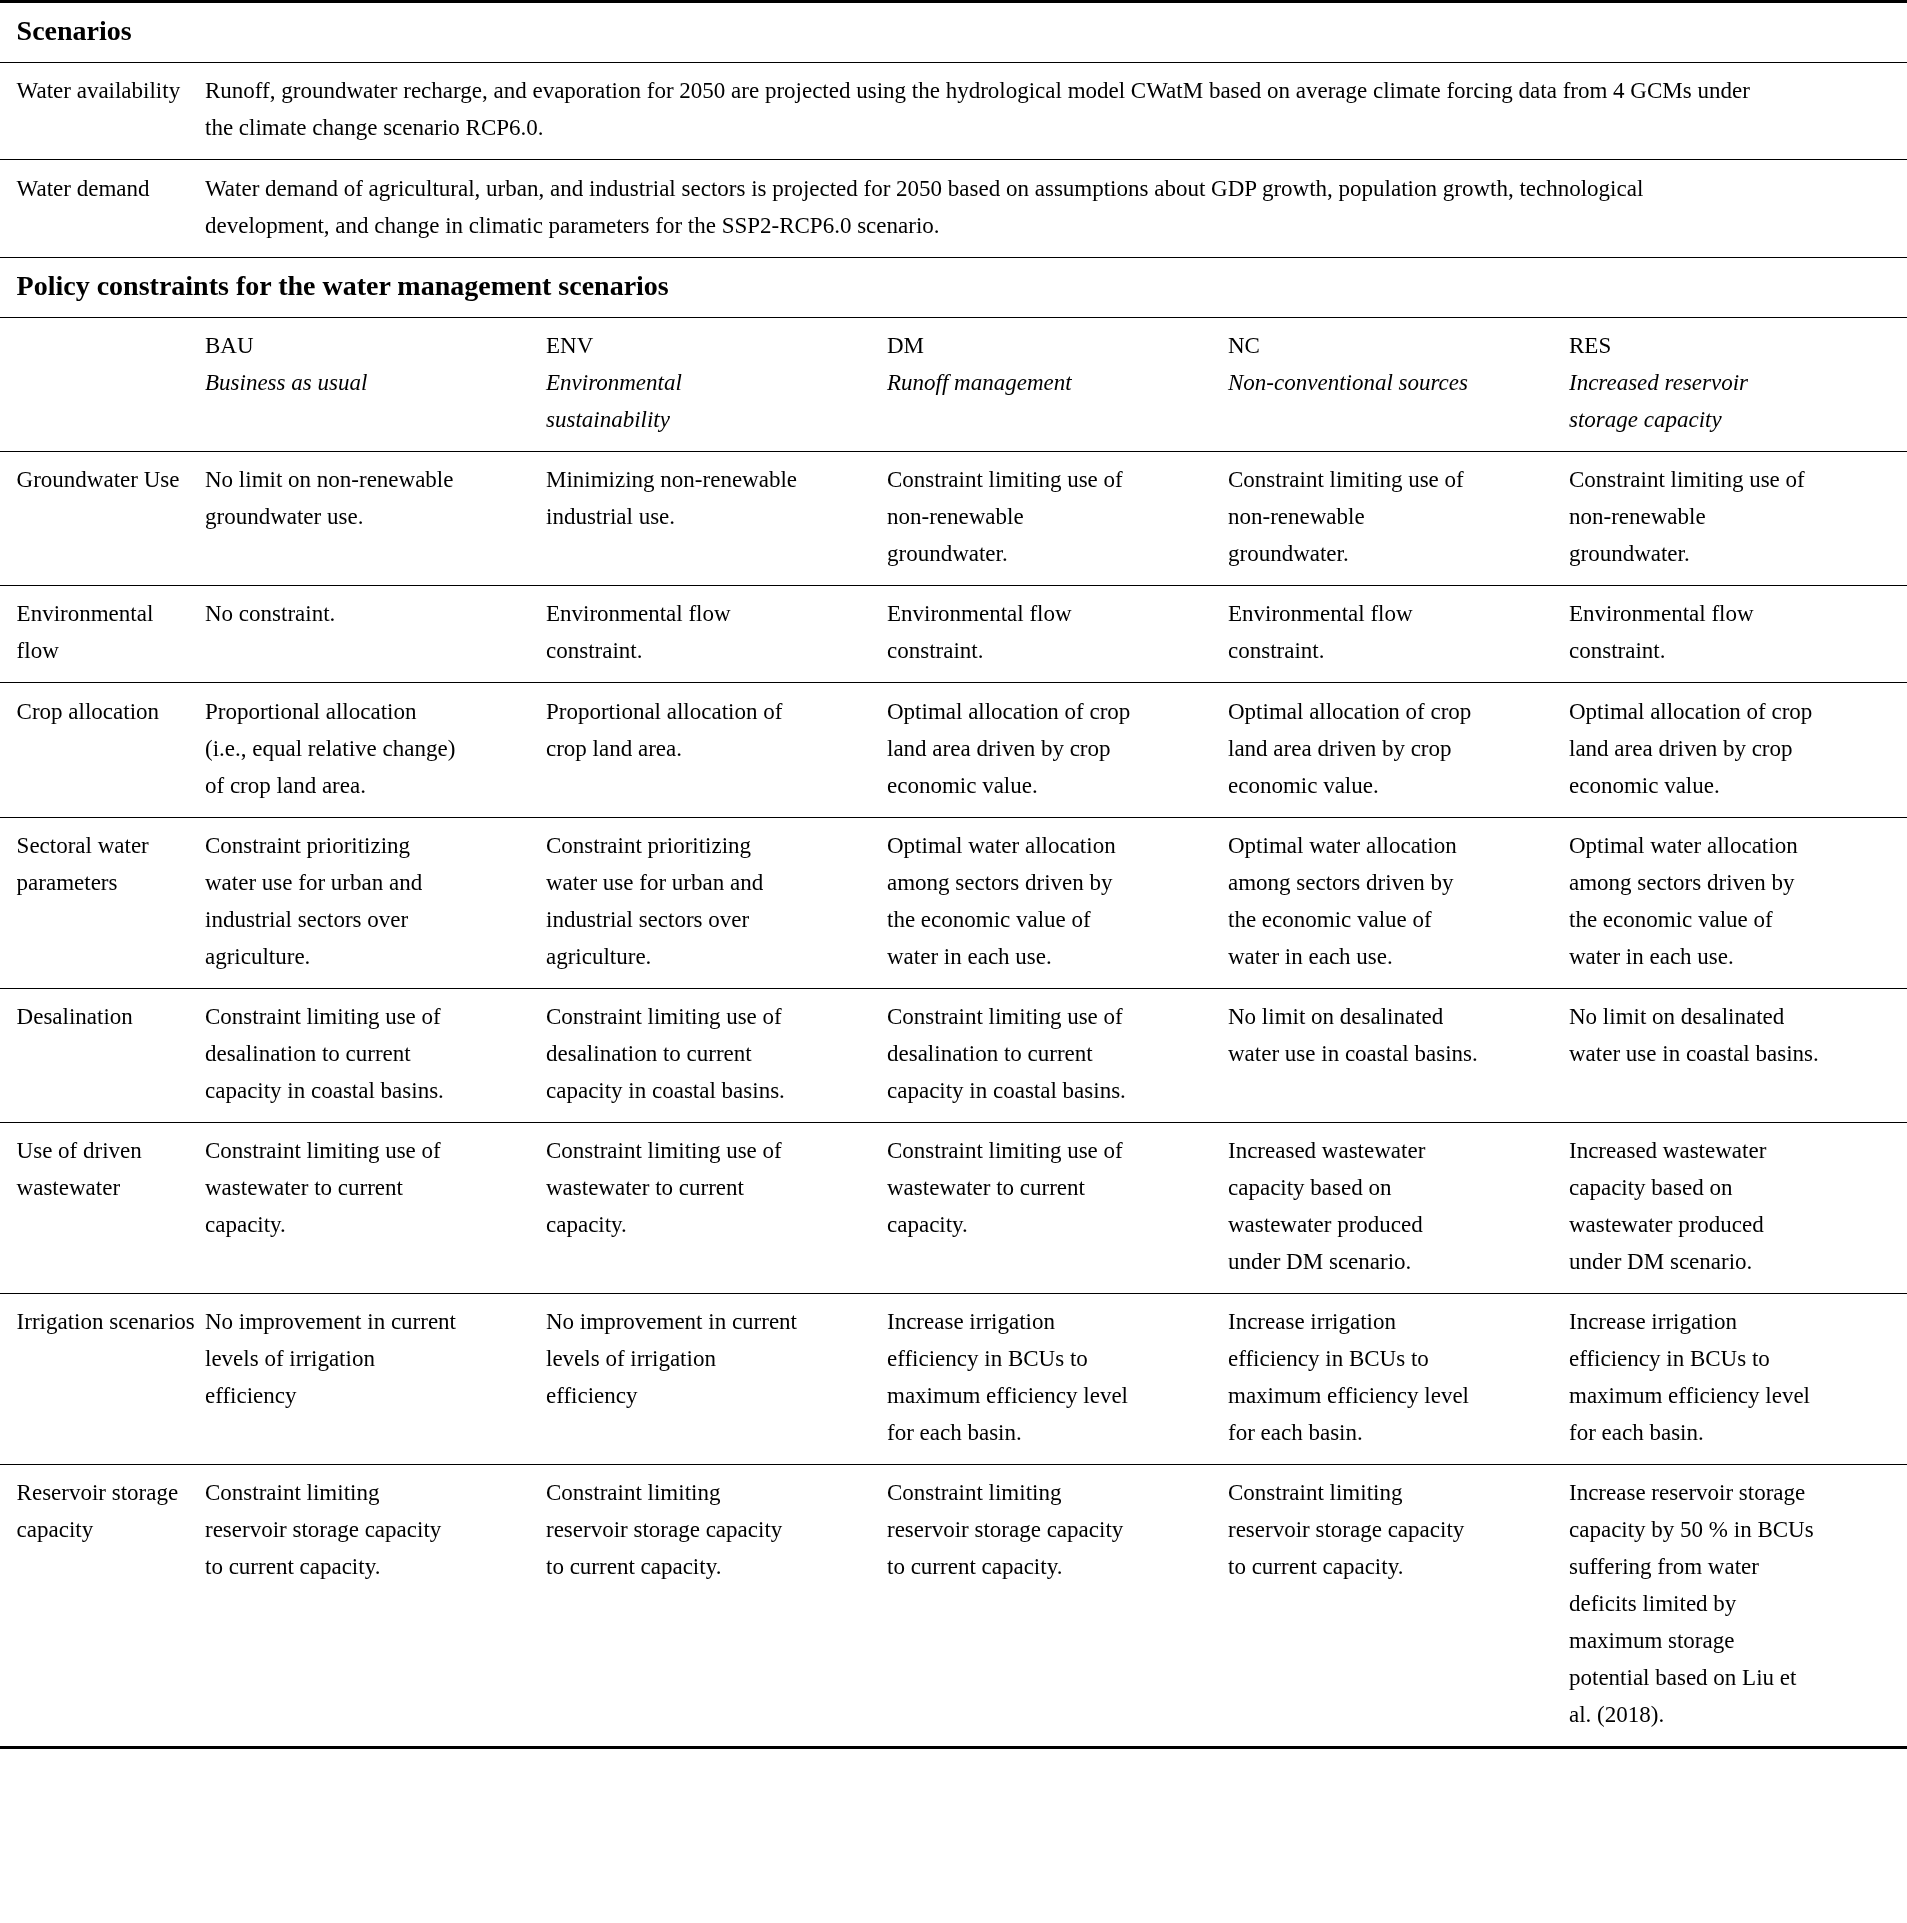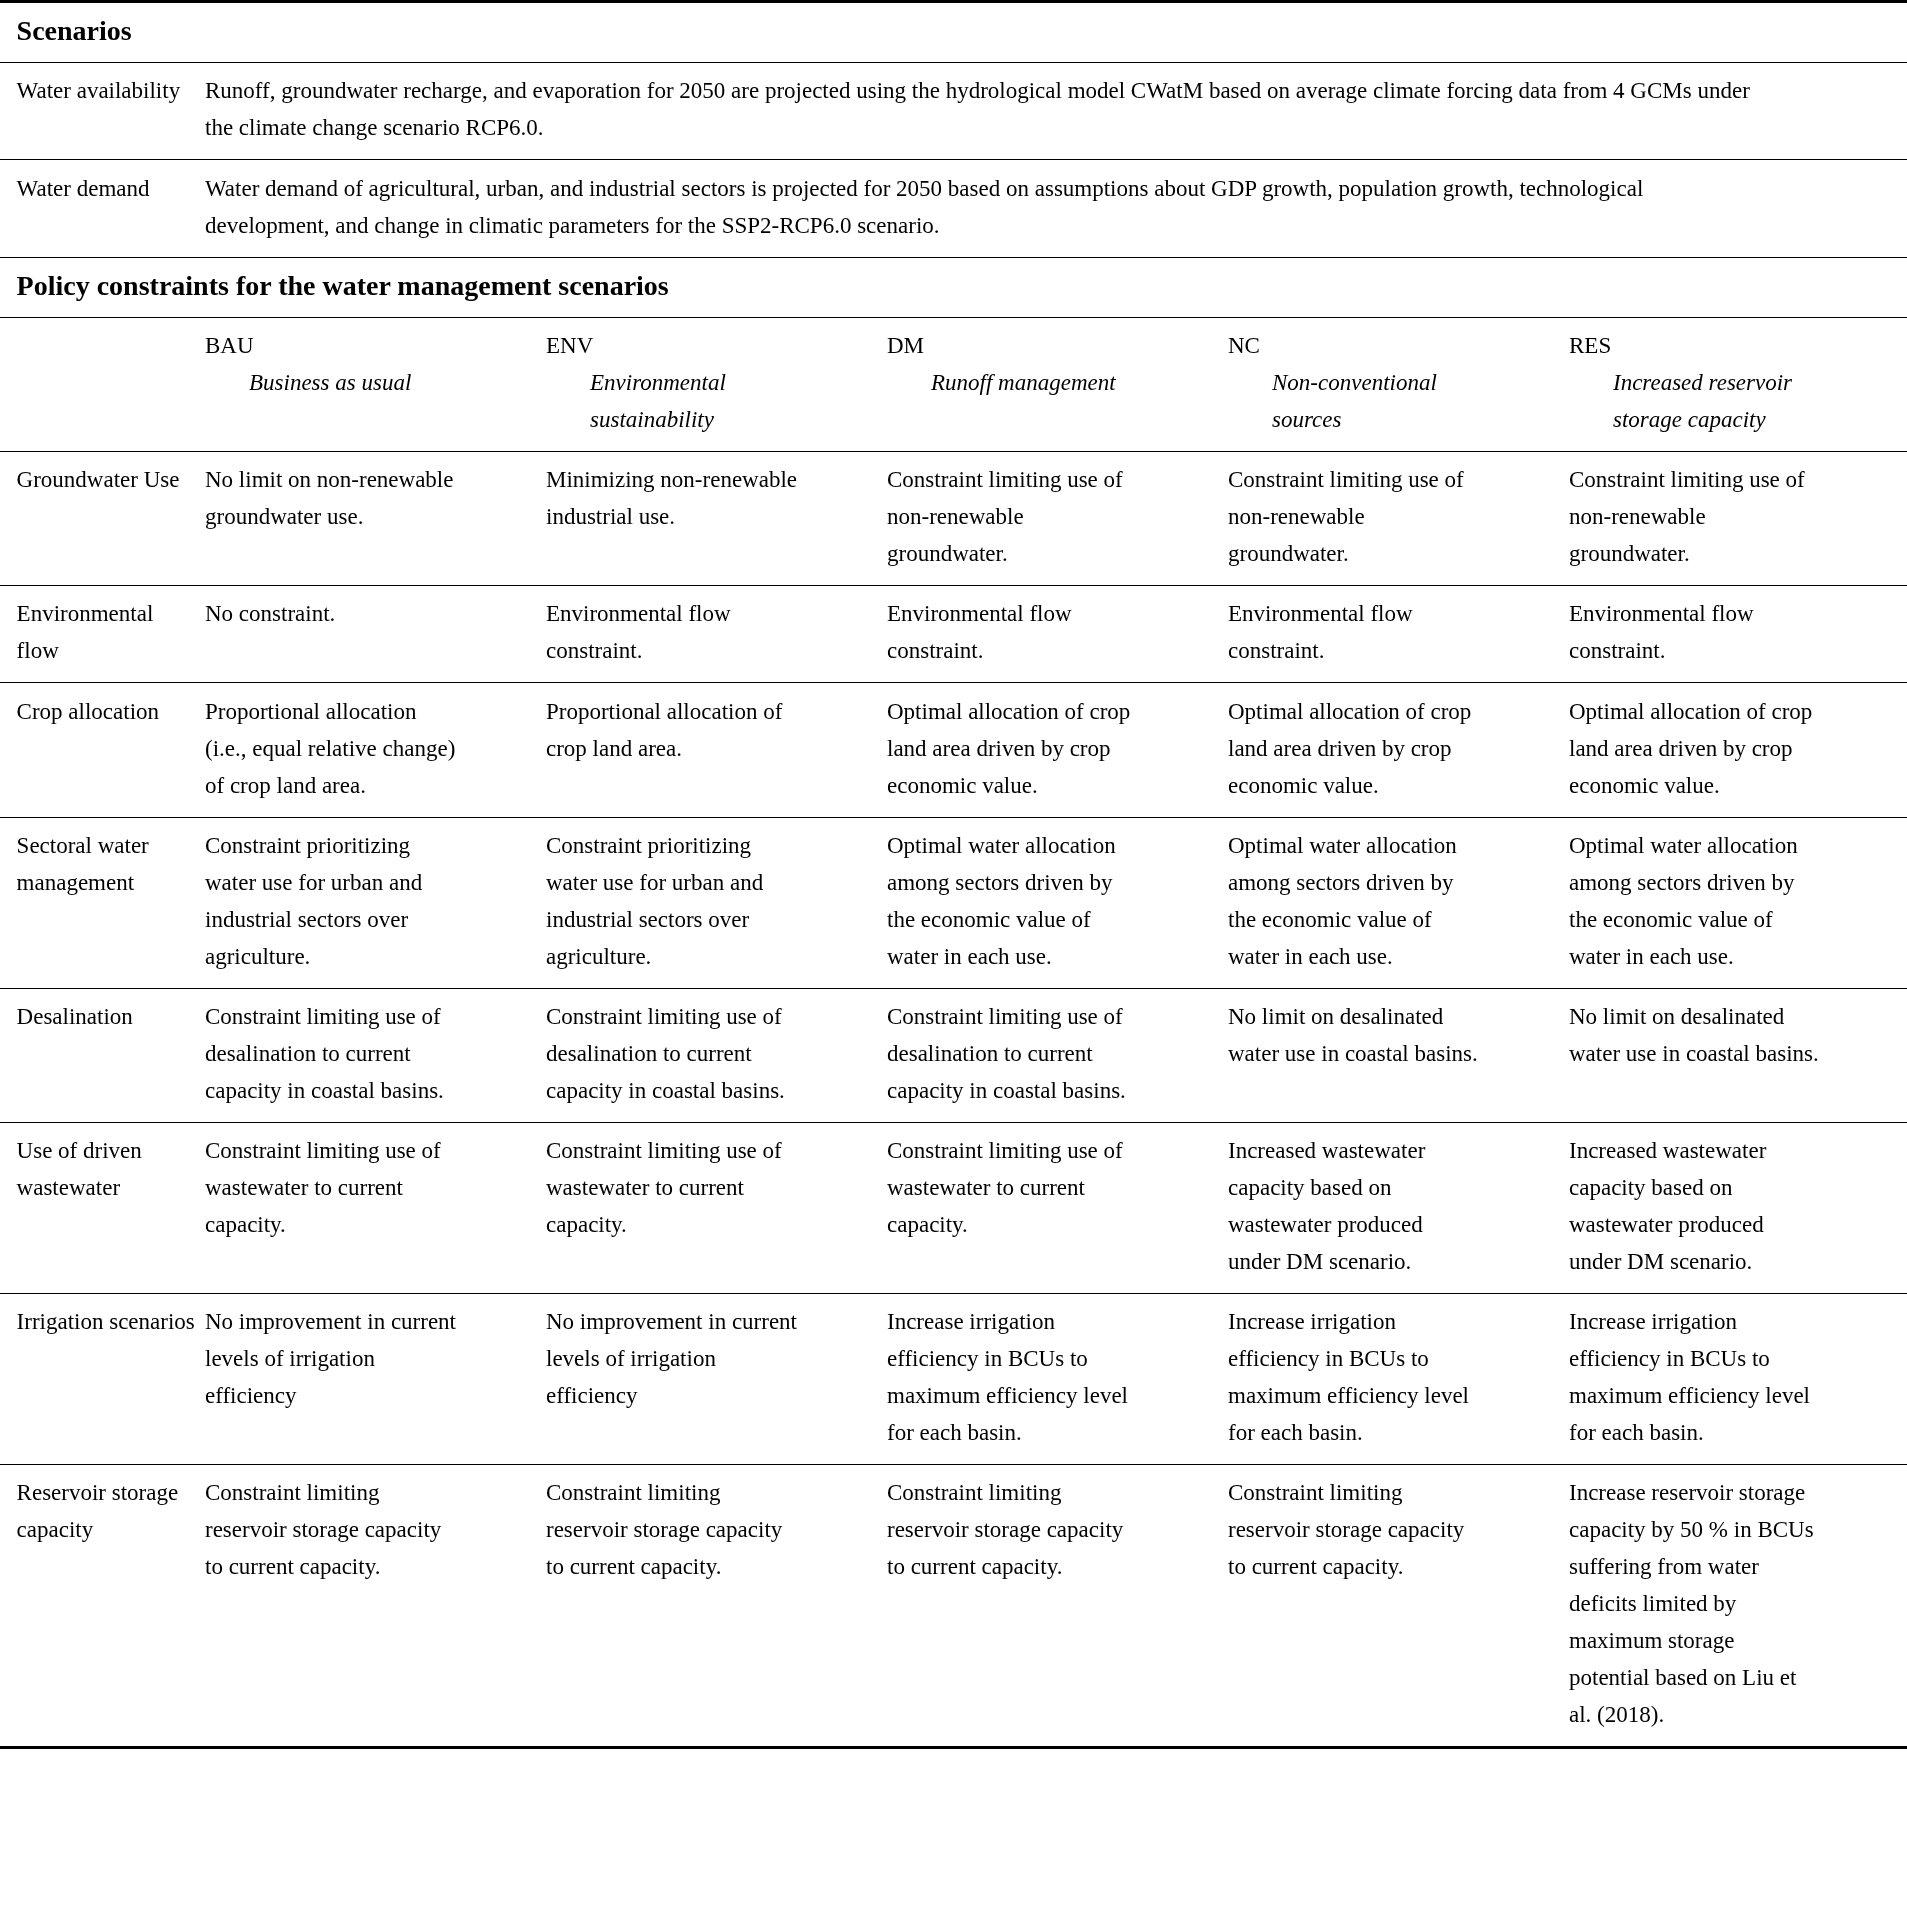--- a/index.html
+++ b/index.html
@@ -29,21 +29,21 @@
   td.label {
     padding-left: 16.6px;
     padding-right: 9.2px;
   }
   td.section {
     font-weight: bold;
     font-size: 28px;
     padding: 9.2px 18.5px 13px 16.6px;
   }
   td.desc { padding-right: 138px; }
-  .cname { font-style: italic; margin-left: 44px; }
+  .cname { font-style: italic; }
 </style>
 </head>
 <body>
 
 <table class="paper-table">
   <colgroup>
     <col class="c-label">
     <col class="c-data">
     <col class="c-data">
     <col class="c-data">
@@ -115,21 +115,21 @@
     <tr>
       <td class="label">Crop allocation</td>
       <td>Proportional allocation (i.e., equal relative change) of crop land area.</td>
       <td>Proportional allocation of crop land area.</td>
       <td>Optimal allocation of crop land area driven by crop economic value.</td>
       <td>Optimal allocation of crop land area driven by crop economic value.</td>
       <td>Optimal allocation of crop land area driven by crop economic value.</td>
     </tr>
 
     <tr>
-      <td class="label">Sectoral water management</td>
+      <td class="label">Sectoral water parameters</td>
       <td>Constraint prioritizing water use for urban and industrial sectors over agriculture.</td>
       <td>Constraint prioritizing water use for urban and industrial sectors over agriculture.</td>
       <td>Optimal water allocation among sectors driven by the economic value of water in each use.</td>
       <td>Optimal water allocation among sectors driven by the economic value of water in each use.</td>
       <td>Optimal water allocation among sectors driven by the economic value of water in each use.</td>
     </tr>
 
     <tr>
       <td class="label">Desalination</td>
       <td>Constraint limiting use of desalination to current capacity in coastal basins.</td>

